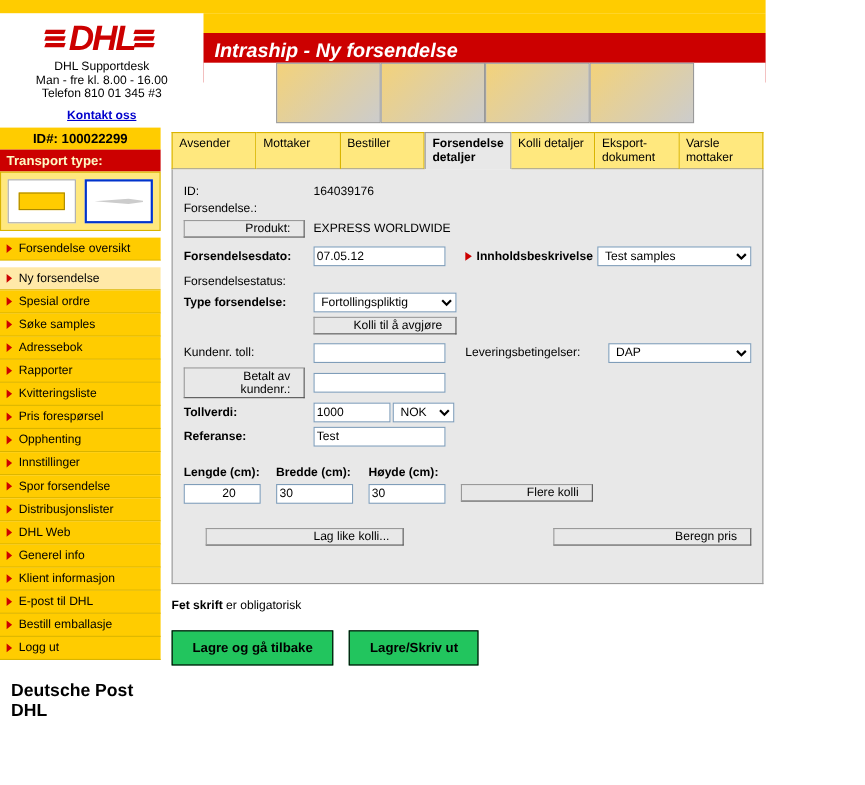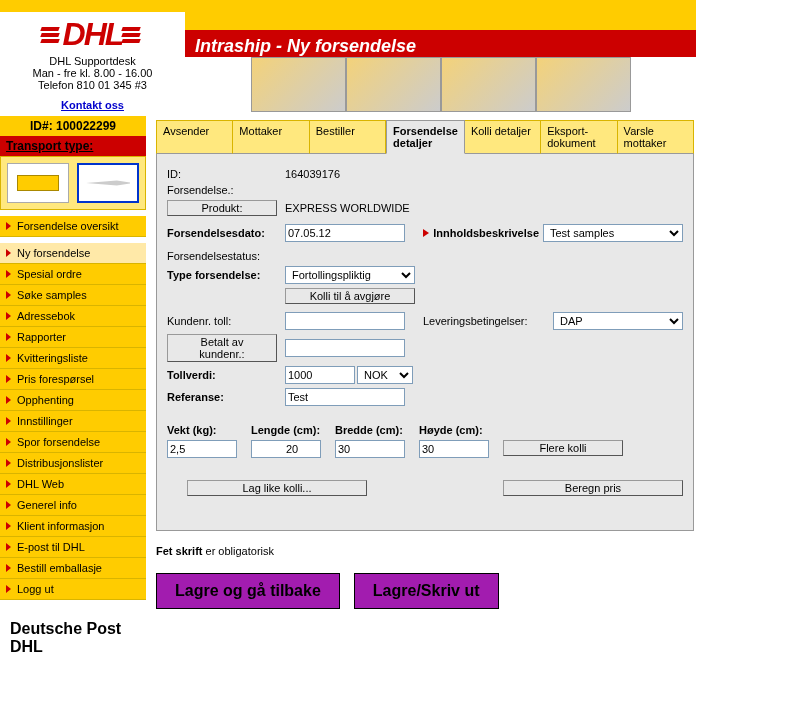--- a/index.html
+++ b/index.html
@@ -17,21 +17,21 @@
 .yellow-strip { background:#ffcc00; height:18px; }
 .red-title { background: #cc0000; color: #fff; padding: 6px 10px 18px 10px; }
 .red-title h1 { font-size: 18px; font-style: italic; font-weight: bold; }
 .imagery { display:flex; justify-content:center; gap:0; margin-top:-18px; padding-bottom:4px; background:#fff; }
 .imagery .img { width: 95px; height: 55px; background: linear-gradient(135deg,#f3d27a,#ccc); border:1px solid #999; display:flex; align-items:center; justify-content:center; color:#666; font-size:9px; }
 .body-row { display: flex; }
 
 
 .sidebar { width: 185px; }
 .idbox { background:#ffcc00; text-align:center; font-weight:bold; padding:3px 0; color:#000; font-size:12px; }
-.transport-hdr { background:#cc0000; color:#000000; font-weight:bold; font-size:12px; padding:3px 6px;text-decoration:underline; }
+.transport-hdr { background:#cc0000; color:#fef9c3; font-weight:bold; font-size:12px; padding:3px 6px; }
 .transport-box { background:#ffe87e; border:1px solid #d9b400; padding:6px; display:flex; gap:8px; }
 .transport-opt { width:62px; height:40px; background:#fff; border:1px solid #aaa; display:flex; align-items:center; justify-content:center; }
 .transport-opt.sel { border:2px solid #0033cc; }
 .truck { width:42px; height:16px; background:#ffcc00; border:1px solid #aa8800; position:relative; }
 .plane { width:44px; height:12px; background:#ccc; clip-path: polygon(0 50%, 70% 30%, 100% 45%, 100% 55%, 70% 70%); }
 .nav-sep { height:6px; background:#fff; }
 .nav { }
 .nav-item { background:#ffcc00; border-bottom:1px solid #d9b400; padding:4px 6px; display:flex; align-items:center; cursor:pointer; }
 .nav-item.current { background:#ffe9a8; }
 .nav-item .arrow { width:0; height:0; border-top:4px solid transparent; border-bottom:4px solid transparent; border-left:5px solid #cc0000; margin-right:6px; }
@@ -42,32 +42,32 @@
 .tabs { display:flex; }
 .tab { flex:1; background:#ffe87e; border:1px solid #d9b400; border-bottom:1px solid #999; padding:4px 6px; font-size:11px; cursor:pointer; }
 .tab + .tab { border-left:none; }
 .tab.active { background:#e8e8e8; border-bottom:1px solid #e8e8e8; font-weight:bold; border-top:1px solid #999; border-left:1px solid #999; border-right:1px solid #999;}
 .panel { background:#e8e8e8; border:1px solid #999; border-top:none; padding:10px 10px 30px 10px; position:relative; }
 .frow { display:flex; align-items:center; margin:4px 0; }
 .frow label { width:118px; }
 .frow label.bold { font-weight:bold; }
 .frow .val { }
 input[type=text], select { font-size:11px; padding:1px 2px; border:1px solid #7f9db9; background:#fff; height:18px; }
-.btn-mini { background:#e8e8e8; border:1px solid #999; border-right-color:#555; border-bottom-color:#555; padding:1px 12px; font-size:11px; cursor:pointer; text-align:center; }
+.btn-mini { background:#e8e8e8; border:1px solid #999; border-right-color:#555; border-bottom-color:#555; padding:1px 12px; font-size:11px; cursor:pointer; text-align:right; }
 .red-arrow { width:0; height:0; border-top:4px solid transparent; border-bottom:4px solid transparent; border-left:6px solid #cc0000; display:inline-block; margin:0 4px; }
 .col2 { display:flex; gap:10px; }
 .col2 .left { flex:1.2; } .col2 .right { flex:1; }
 .dims { display:flex; gap:14px; margin-top:14px; flex-wrap:wrap;}
 .dims .d { display:flex; flex-direction:column; }
 .dims label { font-weight:bold; margin-bottom:4px; }
 .wide-btn { width:180px;margin-left:20px; }
 .note { margin-top:14px; font-size:11px; }
 .note b { font-weight:bold; }
 .bottom-btns { margin-top:16px; display:flex; gap:14px; }
-.yellow-btn { background:#a21caf; border:1px solid #000; padding:8px 18px; font-weight:bold; font-size:16px; cursor:pointer; }
+.yellow-btn { background:#22c55e; border:1px solid #000; padding:8px 18px; font-weight:bold; font-size:12px; cursor:pointer; }
 </style>
 </head>
 <body>
 <div class="page">
 
 <div class="top-bar"></div>
 
 <div class="header-row">
   <div class="logo-col">
     <div class="logo-text">
@@ -263,24 +263,20 @@
         <div class="right">
           <div class="frow">
             <label style="width:130px">Leveringsbetingelser:</label>
             <select style="width:130px"><option>DAP</option></select>
           </div>
         </div>
       </div>
 
       <div class="dims">
         <div class="d">
-          <label>Vekt (kg):</label>
-          <input type="text" style="width: 70px;" value="2,5">
-        </div>
-        <div class="d">
           <label>Lengde (cm):</label>
           <input type="text" style="width: 70px; padding-left: 34px;" value="20">
         </div>
         <div class="d">
           <label>Bredde (cm):</label>
           <input type="text" style="width: 70px;" value="30">
         </div>
         <div class="d">
           <label>Høyde (cm):</label>
           <input type="text" style="width: 70px;" value="30">

